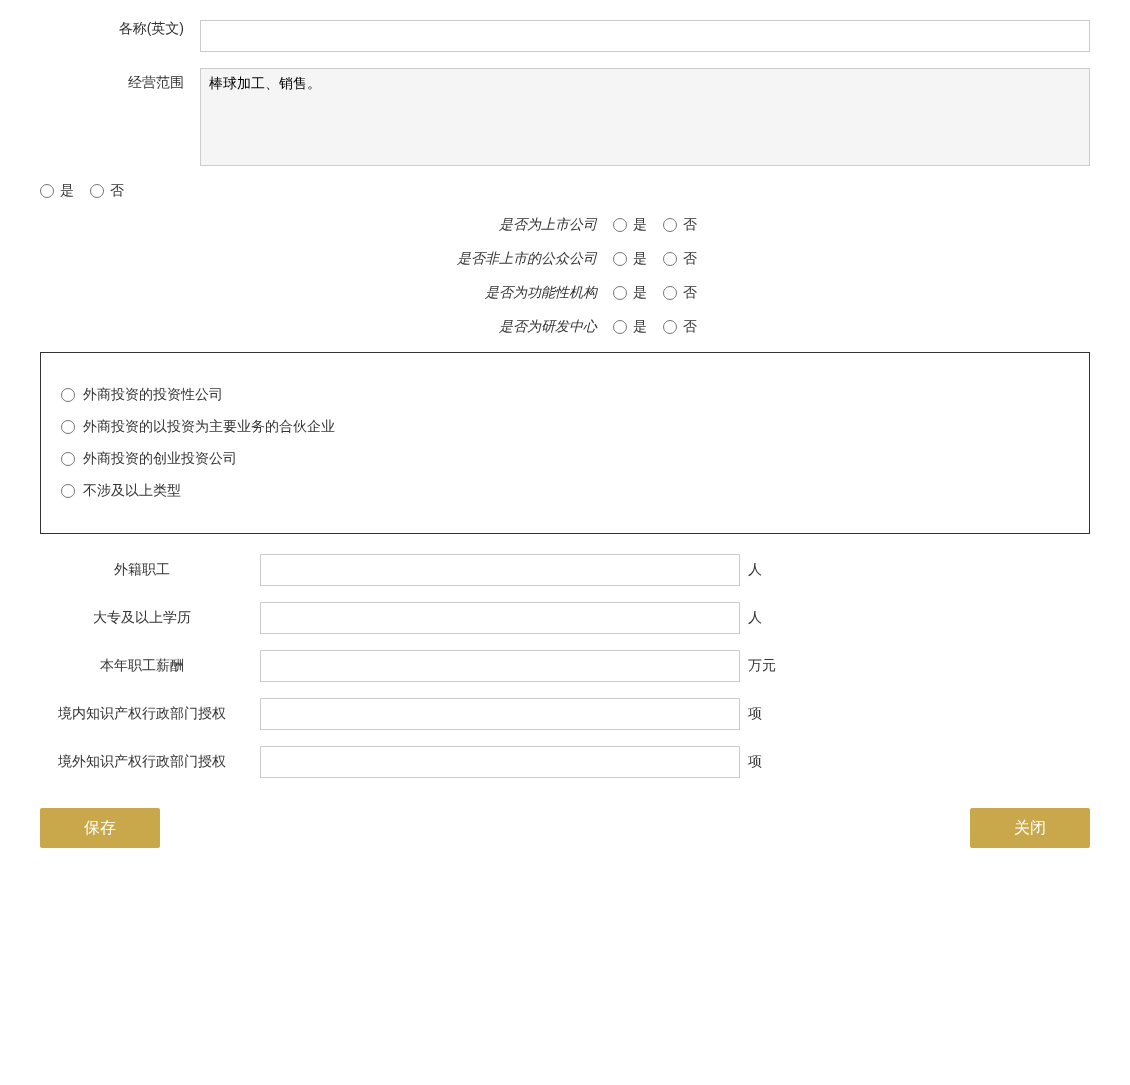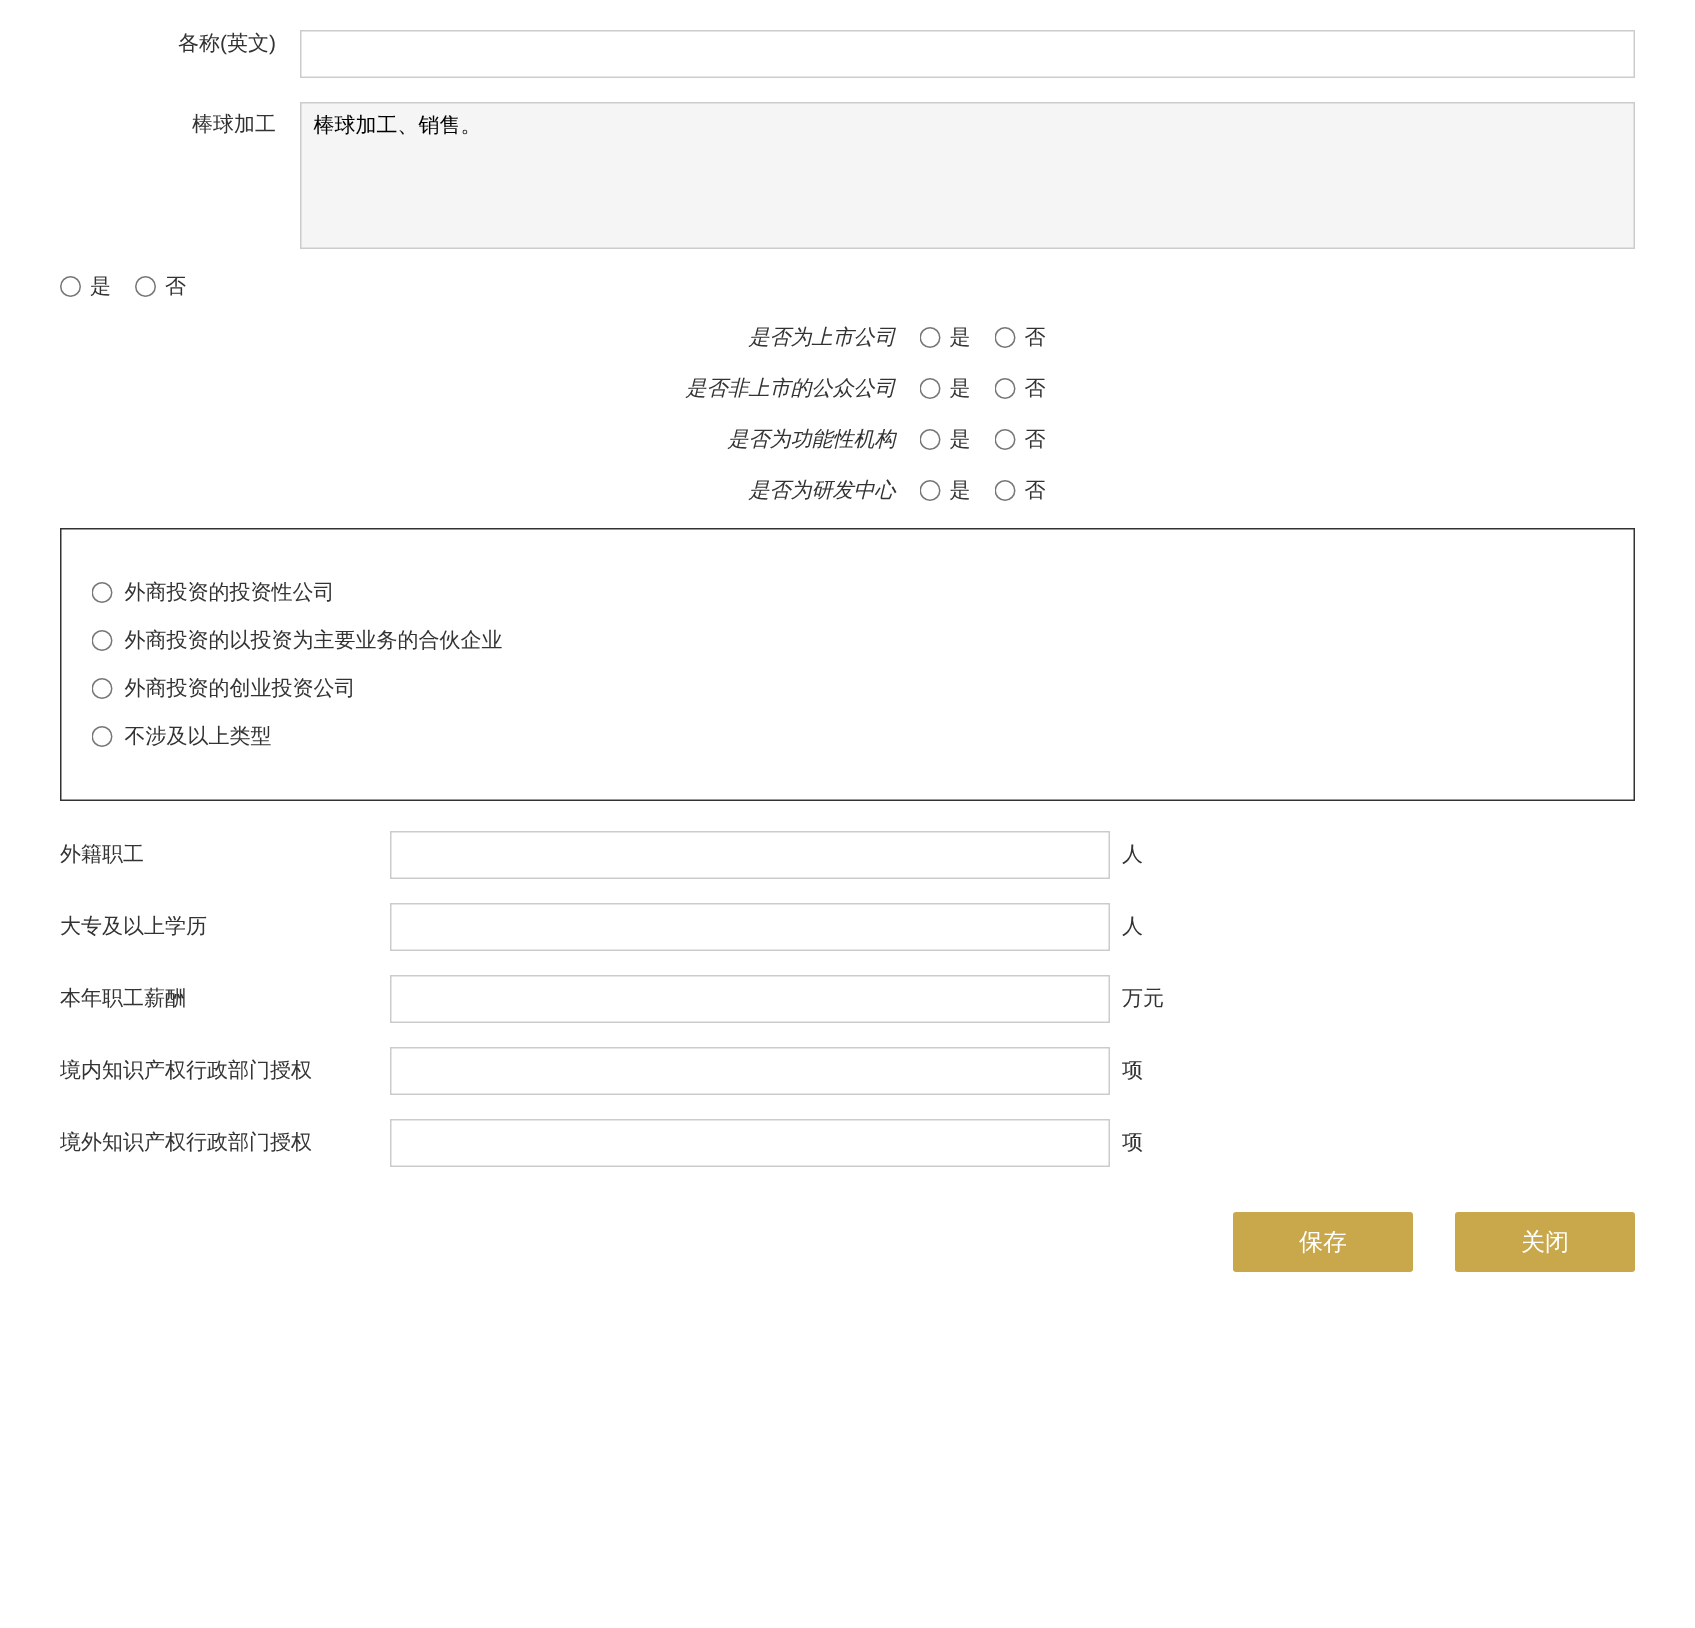--- a/index.html
+++ b/index.html
@@ -131,21 +131,21 @@
     }
 
     .box-section .box-item label {
       font-size: 14px;
       cursor: pointer;
     }
 
     
     .button-area {
       display: flex;
-      justify-content: flex-end;
+      justify-content: space-between;
       gap: 28px;
       margin-top: 30px;
     }
 
     .btn-save, .btn-close {
       width: 120px;
       height: 40px;
       background: #c8a84b;
       color: #fff;
       border: none;
@@ -183,41 +183,41 @@
     
     .num-input-row {
       display: flex;
       align-items: center;
       justify-content: flex-start;
       margin-bottom: 16px;
     }
 
     .num-input-row .form-label {
       min-width: 220px;
-      text-align: left;
+      text-align: center;
       padding-right: 16px;
     }
 
     .num-input-row .form-input {
       width: 480px;
       flex: none;
     }
   </style>
 </head>
 <body>
 
 <div class="form-container">
 
   <div class="form-row">
     <div class="form-label">各称(英文)</div>
     <input class="form-input" type="text" value="" style="">
   </div>
 
   <div class="textarea-row">
-    <div class="form-label">棒球加工</div>
+    <div class="form-label">经营范围</div>
     <textarea class="form-textarea" style="">棒球加工、销售。</textarea>
   </div>
 
   <div class="wide-label-row">
     <div class="radio-group">
       <div class="radio-item">
         <input type="radio" name="special_mgmt" id="special_mgmt_yes" style="">
         <label for="special_mgmt_yes">是</label>
       </div>
       <div class="radio-item">

